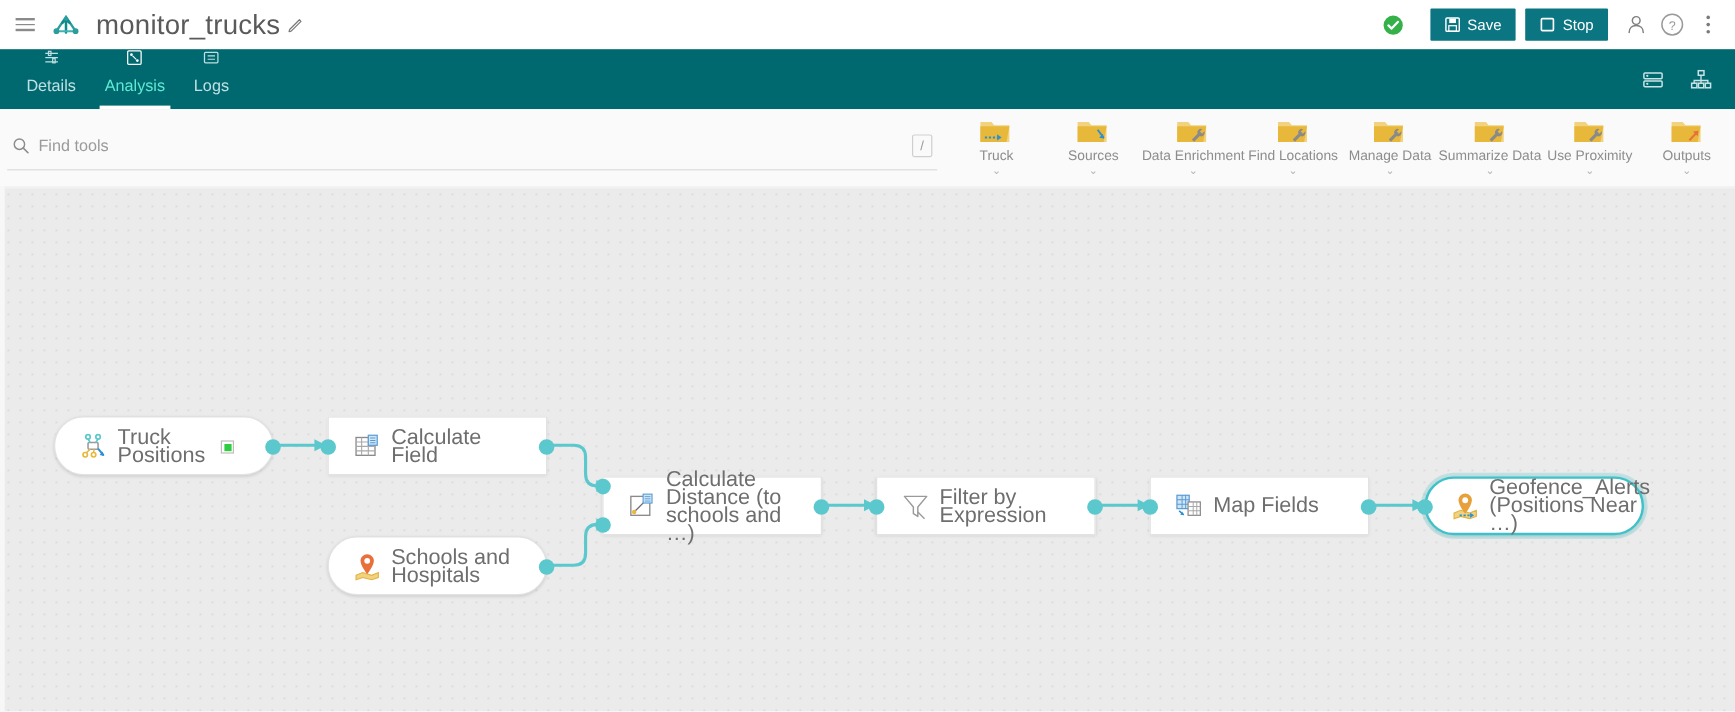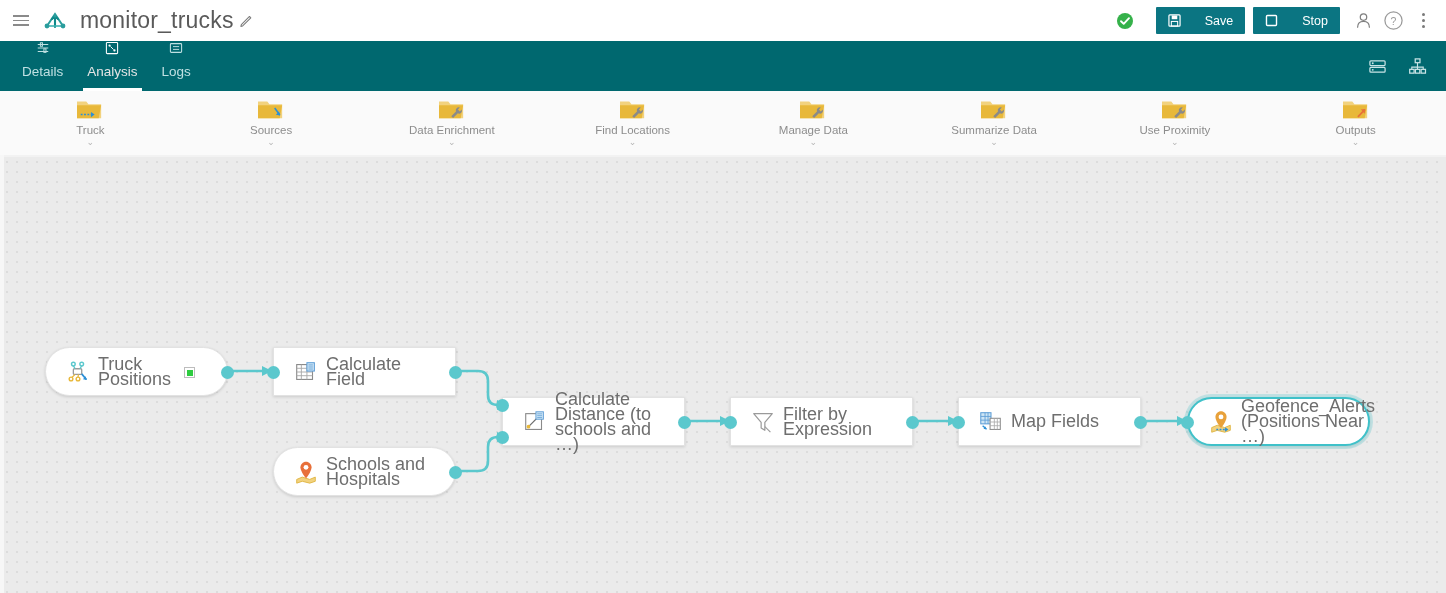--- a/index.html
+++ b/index.html
@@ -29,21 +29,21 @@
     margin-left: 8px; font-weight: 400; white-space: nowrap;
   }
   .edit-pencil { margin-left: 5px; width: 16px; height: 16px; display:inline-flex; align-items:center; justify-content:center; cursor:pointer;}
   .topbar-right {
     margin-left: auto; display: flex; align-items: center; gap: 0px; padding-right: 8px;
   }
   .status-dot { width: 22px; height: 22px; margin-right: 20px; display:flex; align-items:center; justify-content:center;}
   .tbtn {
     height: 27px; background: #0b7582; color: #fff; border: none;
     font-size: 12.5px; font-family: "Liberation Sans", sans-serif;
-    display: inline-flex; align-items: center; gap: 24px;
+    display: inline-flex; align-items: center; gap: 6px;
     padding: 0 12px; cursor: pointer; border-radius: 1px; margin-right: 8px;
   }
   .tbtn .ticon { display:inline-flex; align-items:center; }
   .icon-btn {
     width: 30px; height: 30px; display: flex; align-items: center; justify-content: center;
     cursor: pointer;
   }
   .kebab { display:flex; flex-direction:column; gap:3px; align-items:center; }
   .kebab i { width:3px; height:3px; background:#7a7a7a; border-radius:50%; display:block; }
 
@@ -52,21 +52,21 @@
     position: absolute; left: 0; top: 41px; width: 1446px; height: 50px;
     background: #00686f;
     display: flex; align-items: center;
   }
   .tabs { display: flex; align-items: stretch; height: 50px; margin-left: 10px; }
   .tab {
     display: flex; align-items: center; gap: 6px;
     padding: 0 12px; height: 50px;
     color: #bfe0e2; font-size: 13.5px; cursor: pointer; position: relative; flex-direction: column;
   }
-  .tab.active { color: #e5e5e5; }
+  .tab.active { color: #5eead4; }
   .tab.active::after {
     content: ""; position: absolute; left: 8px; right: 8px; bottom: 0;
     height: 3px; background: #ffffff;
   }
   .navbar-right { margin-left: auto; display: flex; align-items: center; gap: 10px; padding-right: 14px; }
 
   
   .ribbon {
     position: absolute; left: 0; top: 91px; width: 1446px; height: 64px;
     background: #fafafa; display: flex; align-items: flex-start;
@@ -259,20 +259,32 @@
           <rect x="1.8" y="13" width="4.6" height="4" fill="none" stroke="#c9e4e6" stroke-width="1.3"></rect>
           <rect x="7.8" y="13" width="4.6" height="4" fill="none" stroke="#c9e4e6" stroke-width="1.3"></rect>
           <rect x="13.8" y="13" width="4.6" height="4" fill="none" stroke="#c9e4e6" stroke-width="1.3"></rect>
           <path d="M10 6.2 V9.5 M4 13 V10.6 H16 V13 M10 9.5 V13" fill="none" stroke="#c9e4e6" stroke-width="1.2"></path>
         </svg>
       </div>
     </div>
   </div>
 
   <div class="ribbon">
+    <div class="searchwrap">
+      <div class="search-inner">
+        <span class="search-icon">
+          <svg width="15" height="15" viewBox="0 0 16 16">
+            <circle cx="6.6" cy="6.6" r="4.6" fill="none" stroke="#8c8c8c" stroke-width="1.3"></circle>
+            <path d="M10.1 10.1 L14.2 14.2" stroke="#8c8c8c" stroke-width="1.4" stroke-linecap="round"></path>
+          </svg>
+        </span>
+        <input class="search-input" type="text" placeholder="Find tools" style="">
+        <span class="slash-key">/</span>
+      </div>
+    </div>
 
     <div class="cats">
 
       <div class="cat">
         <span class="cat-ico">
           <svg width="30" height="26" viewBox="0 0 32 28">
             <path d="M2 6 h10 l2.4 3 h13.6 v15 h-26 z" fill="#f2d27e"></path>
             <path d="M2 10 h26 l-2.6 14 h-23.4 z" fill="#e8b83a"></path>
             <path d="M6 20 h12" stroke="#2b8fd6" stroke-width="1.6" stroke-dasharray="2 1.6"></path>
             <path d="M17 17.2 L21 20 L17 22.8 Z" fill="#2b8fd6"></path>

